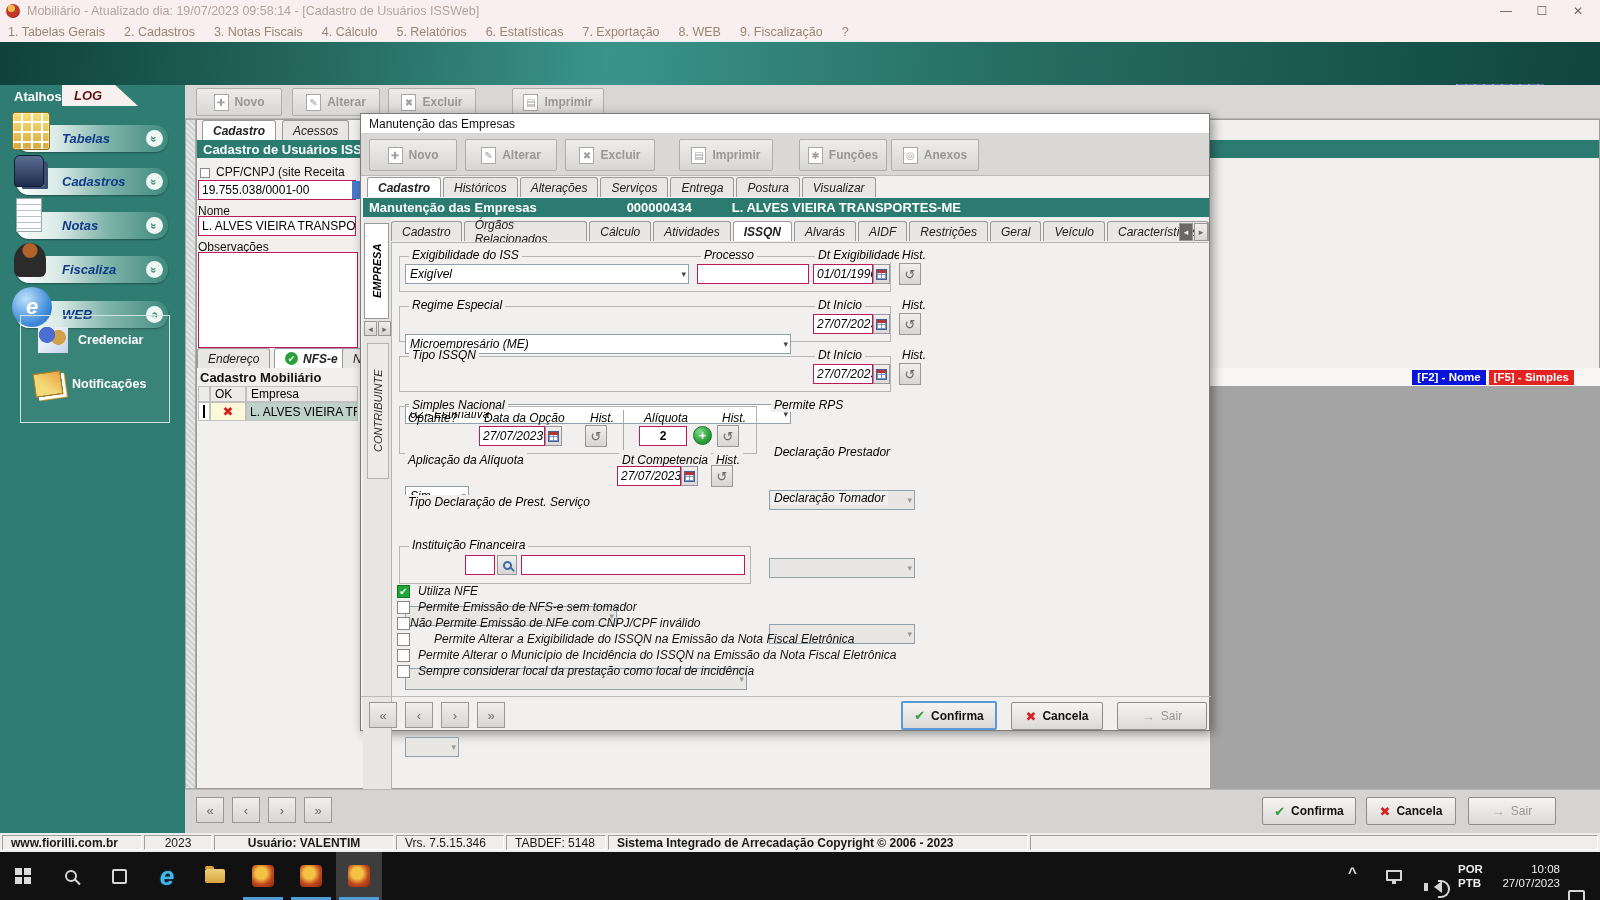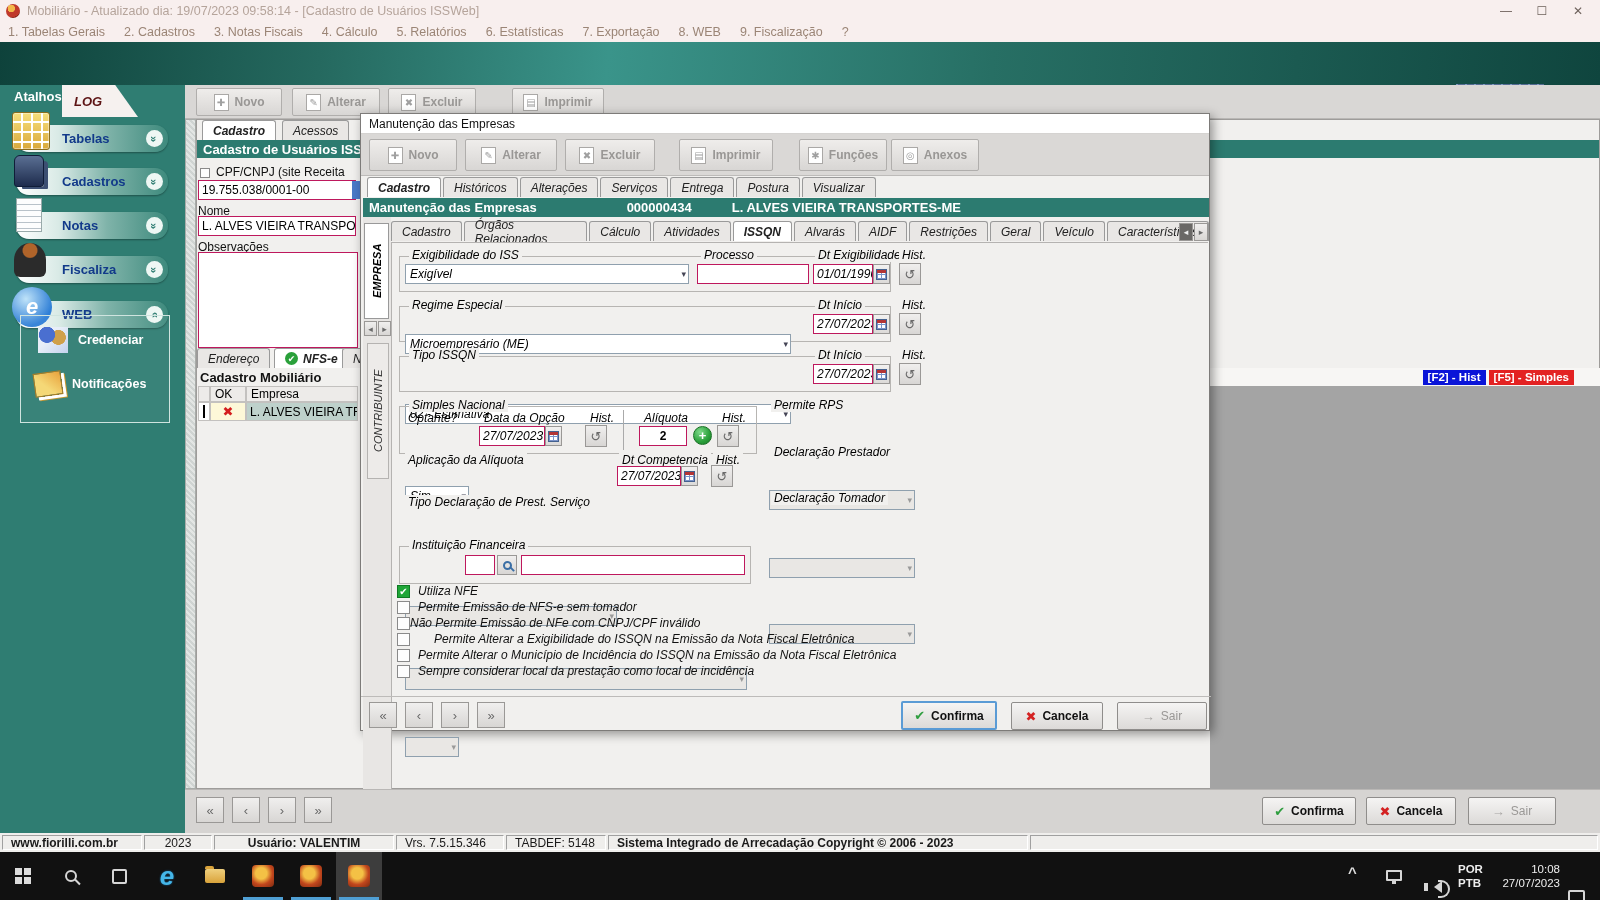--- a/index.html
+++ b/index.html
@@ -26,22 +26,22 @@
   .logo-text{left:104px;top:41px;font-size:35px;font-weight:bold;font-style:italic;color:#fff;text-shadow:2px 2px 3px rgba(0,0,0,.55);letter-spacing:1px}
   .header-sub{left:334px;top:70px;font-size:11px;font-weight:bold;color:#fff;letter-spacing:.4px}
   .building-art{left:1456px;top:42px;width:88px;height:43px;background:repeating-linear-gradient(90deg,rgba(150,180,220,.65) 0 2px,transparent 2px 9px),repeating-linear-gradient(rgba(150,180,220,.45) 0 2px,transparent 2px 8px),linear-gradient(#1d2f55,#41639a)}
   .power-btn{left:1546px;top:45px;width:26px;height:37px;background:#f3efec;border-radius:4px;display:flex;align-items:center;justify-content:center}
   .power-circle{width:21px;height:21px;border-radius:50%;background:radial-gradient(circle at 38% 32%,#ff7a66,#d61f06 62%,#9c1200);position:relative}
   .power-circle::after{content:"";position:absolute;left:50%;top:3px;width:2px;height:8px;background:#fff;transform:translateX(-50%)}
 
   
   .sidebar{left:0;top:85px;width:185px;height:748px;background:#2f7d72}
   .atalhos{left:14px;top:89px;color:#fff;font-weight:bold;font-size:13px}
-  .logtab{left:62px;top:85px;width:76px;height:32px;background:#f6f1ef;clip-path:polygon(0 0,70% 0,100% 100%,0 100%);display:flex;align-items:center;padding-left:12px;font-weight:bold;font-style:italic;font-size:13px;color:#5d1414}
-  .side-item{position:absolute;left:16px;width:152px;height:27px;border-radius:13px;background:linear-gradient(90deg,#ffffff 0%,#d9eae6 28%,#7fb3a9 60%,#3e8a7d 100%);display:flex;align-items:center;padding-left:46px;font-size:13px;font-weight:bold;color:#123a8a;box-shadow:0 1px 2px rgba(0,0,0,.35)}
+  .logtab{left:62px;top:85px;width:76px;height:21px;background:#f6f1ef;clip-path:polygon(0 0,70% 0,100% 100%,0 100%);display:flex;align-items:center;padding-left:12px;font-weight:bold;font-style:italic;font-size:13px;color:#5d1414}
+  .side-item{position:absolute;left:16px;width:152px;height:27px;border-radius:13px;background:linear-gradient(90deg,#ffffff 0%,#d9eae6 28%,#7fb3a9 60%,#3e8a7d 100%);display:flex;align-items:center;padding-left:46px;font-size:13px;font-weight:bold;font-style:italic;color:#123a8a;box-shadow:0 1px 2px rgba(0,0,0,.35)}
   .chev{position:absolute;right:5px;top:5px;width:17px;height:17px;border-radius:50%;background:#eef7f4;color:#2f7d72;display:flex;align-items:center;justify-content:center;font-size:11px;font-weight:bold}
   .chev span{transform:rotate(90deg);display:block;line-height:0}
   .chev.up span{transform:rotate(-90deg)}
   .side-ico{position:absolute;width:38px;height:38px}
   .ico-tab{background:linear-gradient(#f7df7a,#d9a93c);border:1px solid #8a6d1f;border-radius:3px;box-shadow:inset 0 0 0 1px #fff6;background-image:repeating-linear-gradient(90deg,transparent 0 8px,#fff 8px 10px),repeating-linear-gradient(transparent 0 8px,#fff 8px 10px),linear-gradient(#f7df7a,#d9a93c)}
   .ico-db{background:linear-gradient(#5a6f93,#1e2c4d);border-radius:6px 6px 3px 3px;border:1px solid #101d38;box-shadow:6px 4px 0 -2px #3c4f72}
   .ico-page{background:#fdfdfd;border:1px solid #9aa;background-image:repeating-linear-gradient(transparent 0 5px,#b9c2c9 5px 6px)}
   .ico-person{border-radius:50% 50% 6px 6px;background:radial-gradient(circle at 50% 22%,#b0642a 0 22%,#2b2b2b 26%)}
   .ico-web{border-radius:50%;background:radial-gradient(circle at 35% 30%,#bfe3f9,#2f7fd6 70%);display:flex;align-items:center;justify-content:center;color:#fff;font-weight:bold;font-size:22px;font-style:italic}
   .ico-people{background:radial-gradient(circle at 30% 30%,#4a6fd0 0 28%,transparent 30%),radial-gradient(circle at 68% 40%,#d0a04a 0 28%,transparent 30%),linear-gradient(135deg,#e8eef8 40%,#c4d2ee)}
@@ -248,21 +248,21 @@
     <span style="width:13px;height:13px;border-radius:50%;background:#2aa03a;color:#fff;font-size:9px;display:flex;align-items:center;justify-content:center;font-style:normal">✔</span>
     <span>NFS-e</span>
   </div>
   <div class="abs tab" style="left:342px;top:348px">
       <span>Nota</span>
     </div>
 
   <div class="abs b" style="left:200px;top:370px;font-size:13px;color:#111">Cadastro Mobiliário</div>
 
   <div class="abs" style="left:1210px;top:368px;width:390px;height:18px;background:#f7f6f4;display:flex;align-items:center;justify-content:flex-end;gap:3px;padding-right:26px">
-    <span class="fbadge" style="background:#0a14d8">[F2] - Hist</span>
+    <span class="fbadge" style="background:#0a14d8">[F2] - Nome</span>
     <span class="fbadge" style="background:#e32222">[F5] - Simples</span>
   </div>
   <div class="abs" style="left:1210px;top:386px;width:390px;height:403px;background:#a4a4a4"></div>
 
   <div class="abs gridhead" style="left:198px;top:386px;width:12px;height:16px"></div>
   <div class="abs gridhead" style="left:210px;top:386px;width:36px;height:16px">OK</div>
   <div class="abs gridhead" style="left:246px;top:386px;width:112px;height:16px">Empresa</div>
   <div class="abs" style="left:198px;top:402px;width:12px;height:19px;background:#fff;border:1px solid #c3c1bf">
     <span class="abs" style="left:4px;top:2px;width:2px;height:13px;background:#000"></span>
   </div>

